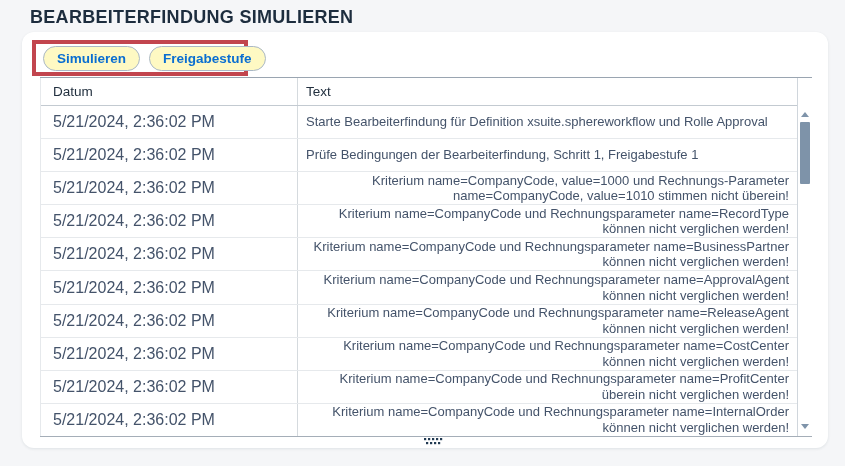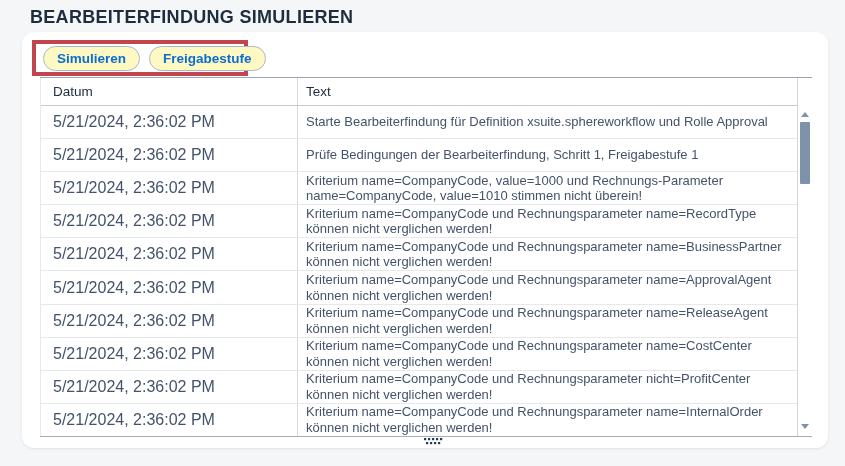--- a/index.html
+++ b/index.html
@@ -62,20 +62,21 @@
   }
 
   .table-wrap {
     position: absolute;
     left: 18px; top: 45px;
     width: 772px; height: 360px;
     border-top: 1px solid #9aa5b1;
     border-bottom: 1px solid #a5aeb8;
     display: flex;
     background: #ffffff;
+    text-align: right;
   }
   .table-main {
     flex: 1;
     display: flex;
     flex-direction: column;
     border-left: 1px solid #e6e9ec;
     min-width: 0;
   }
   .thead {
     flex: none;
@@ -240,21 +241,21 @@
         </div>
         <div class="row">
           <div class="cell-datum">5/21/2024, 2:36:02 PM</div>
           <div class="cell-text">
               <span>Kriterium name=CompanyCode und Rechnungsparameter name=CostCenter können nicht verglichen werden!</span>
             </div>
         </div>
         <div class="row">
           <div class="cell-datum">5/21/2024, 2:36:02 PM</div>
           <div class="cell-text">
-              <span>Kriterium name=CompanyCode und Rechnungsparameter nicht=ProfitCenter können nicht verglichen werden!</span>
+              <span>Kriterium name=CompanyCode und Rechnungsparameter name=ProfitCenter überein nicht verglichen werden!</span>
             </div>
         </div>
         <div class="row">
           <div class="cell-datum">5/21/2024, 2:36:02 PM</div>
           <div class="cell-text">
               <span>Kriterium name=CompanyCode und Rechnungsparameter name=InternalOrder können nicht verglichen werden!</span>
             </div>
         </div>
       </div>
     </div>

